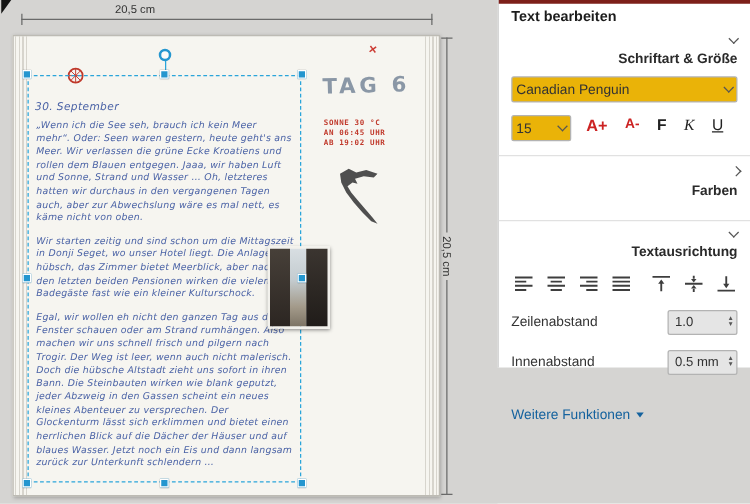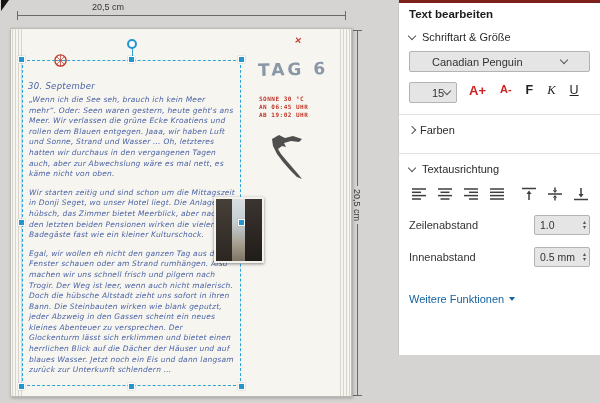--- a/index.html
+++ b/index.html
@@ -57,31 +57,31 @@
     border:2px solid #2496cf; border-radius:50%; background:rgba(255,255,255,.6); pointer-events:auto; }
 
   
   .photo { position:absolute; left:214px; top:197px; width:50px; height:66px; z-index:4;
     border:2px solid #f2f1ec; box-shadow:0 1px 3px rgba(0,0,0,.45); display:flex; }
   .photo .wall-l { width:34%; background:linear-gradient(#474039,#2c2622); }
   .photo .alley { width:28%; background:linear-gradient(to bottom,#d8dee2 0%,#c4ccd0 40%,#a39a8a 75%,#7d7465 100%); }
   .photo .wall-r { width:38%; background:linear-gradient(#3b3530,#201c19); }
 
   
-  .panel { position:absolute; left:398px; top:0; width:202px; height:355px; background:#fff;
+  .panel { position:absolute; left:398px; top:0; width:202px; height:294px; background:#fff;
     border-left:1px solid #c9c9c9; }
   .panel-accent { height:3px; background:#7d1f1a; }
   .panel-title { font-size:11.5px; font-weight:bold; color:#1c1c1c; padding:5px 10px 2px; }
-  .section-header { display:flex; align-items:center; gap:7px; padding:9px 10px 6px;
-    font-size:11px; font-weight:normal; color:#2a2a2a; cursor:pointer; }
+  .section-header { display:flex; align-items:flex-end; gap:7px; padding:9px 10px 6px;
+    font-size:11px; font-weight:bold; color:#2a2a2a; cursor:pointer;flex-direction:column; }
   .chev { width:6px; height:6px; border-right:1.6px solid #555; border-bottom:1.6px solid #555; flex:none; }
   .chev.down { transform:rotate(45deg); margin-top:-3px; }
   .chev.right { transform:rotate(-45deg); margin-right:-2px; }
   .combo { display:flex; align-items:center; justify-content:space-between; margin:2px 10px 0;
-    height:21px; border:1px solid #b3b3b3; border-radius:2px; background:#e5e5e5; padding:0 22px;
+    height:21px; border:1px solid #b3b3b3; border-radius:2px; background:#eab308; padding:0 3px;
     font-size:11px; color:#333; cursor:pointer; }
   .size-row { display:flex; align-items:flex-start; margin:10px 10px 0; gap:10px; }
   .size-combo { width:48px; margin:0; flex:none; }
   .tbtn { background:none; border:none; cursor:pointer; font-family:"Liberation Sans", sans-serif; line-height:1; padding:2px; }
   .btn-grow { color:#cc2222; font-weight:bold; font-size:13px; }
   .btn-shrink { color:#cc2222; font-weight:bold; font-size:11px; }
   .btn-bold { font-weight:bold; font-size:12.5px; color:#222; }
   .btn-italic { font-style:italic; font-size:12.5px; color:#222; font-family:"Liberation Serif", serif; }
   .btn-underline { text-decoration:underline; font-size:12.5px; color:#222; }
   .divider { height:1px; background:#e1e1e1; margin:11px 0 0; }

